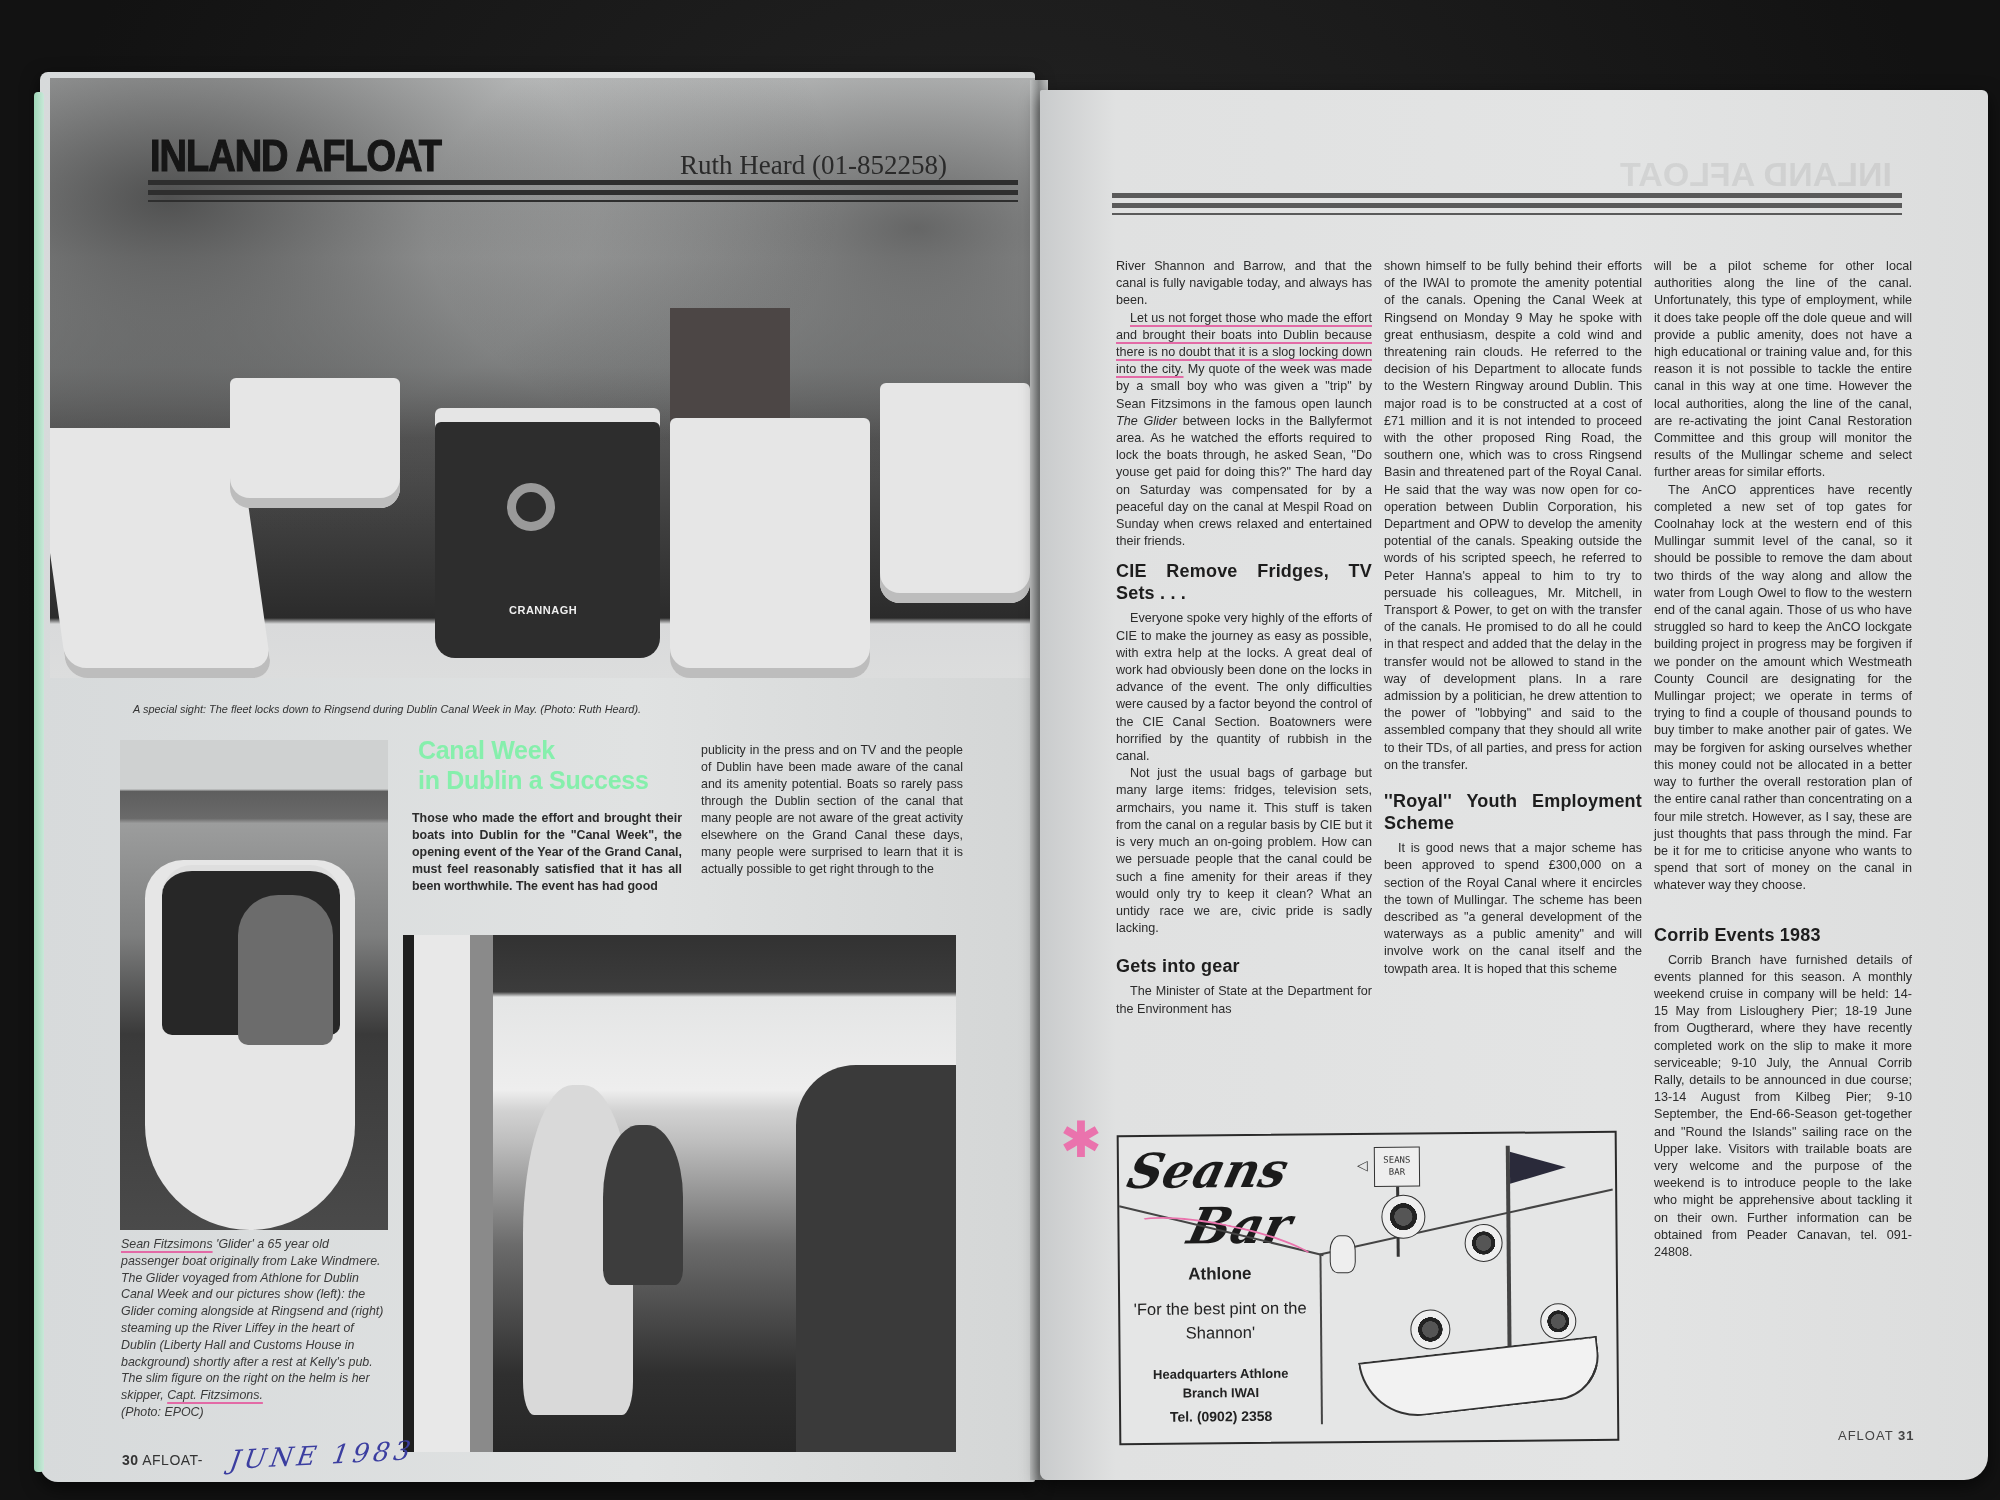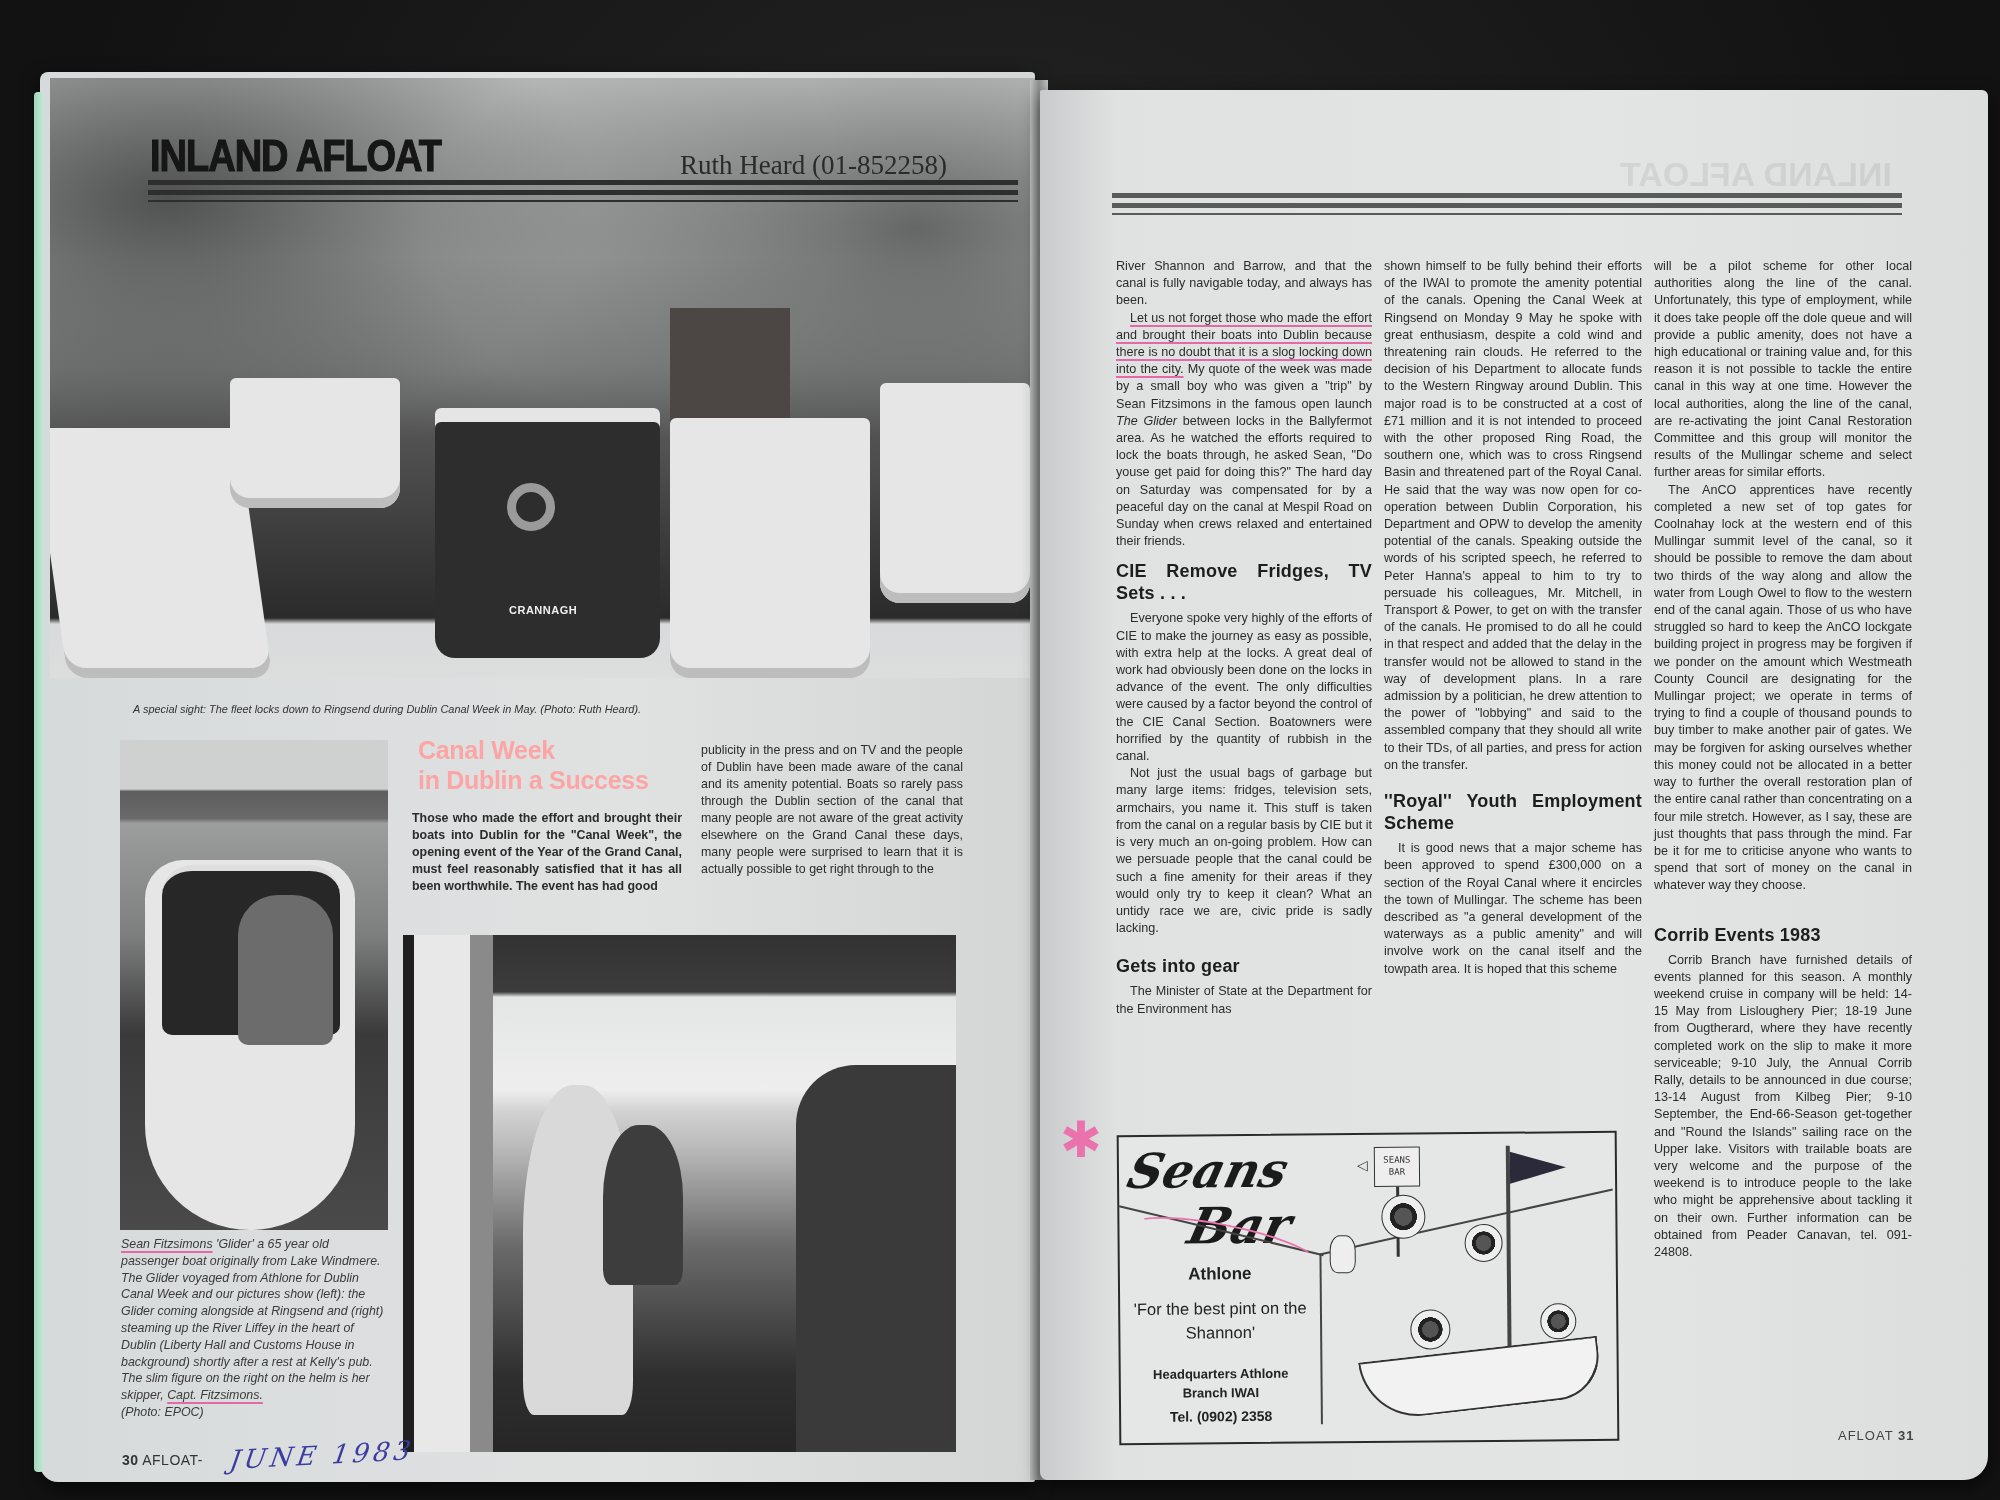--- a/index.html
+++ b/index.html
@@ -126,21 +126,21 @@
       position: absolute; border-radius: 45% 45% 10% 10%;
     }
     .photo-boat-large .helmsman {
       position: absolute; right: 0; top: 130px; width: 160px; height: 387px;
       background: #3a3a3a; border-radius: 60px 0 0 0;
     }
 
     .headline {
       position: absolute; left: 418px; top: 735px; width: 290px;
       font-family: "Liberation Sans", sans-serif; font-weight: bold;
-      font-size: 25px; line-height: 30px; color: #fca5a5;
+      font-size: 25px; line-height: 30px; color: #86efac;
       letter-spacing: -0.3px;
     }
     .col {
       position: absolute; font-size: 12.6px; line-height: 17.2px; color: #2b2b2b;
       text-align: justify; hyphens: manual;
     }
     .col p { text-indent: 14px; }
     .col p.noindent { text-indent: 0; }
     .col h3 {
       font-size: 18px; line-height: 22px; font-weight: bold; color: #1d1d1d;

